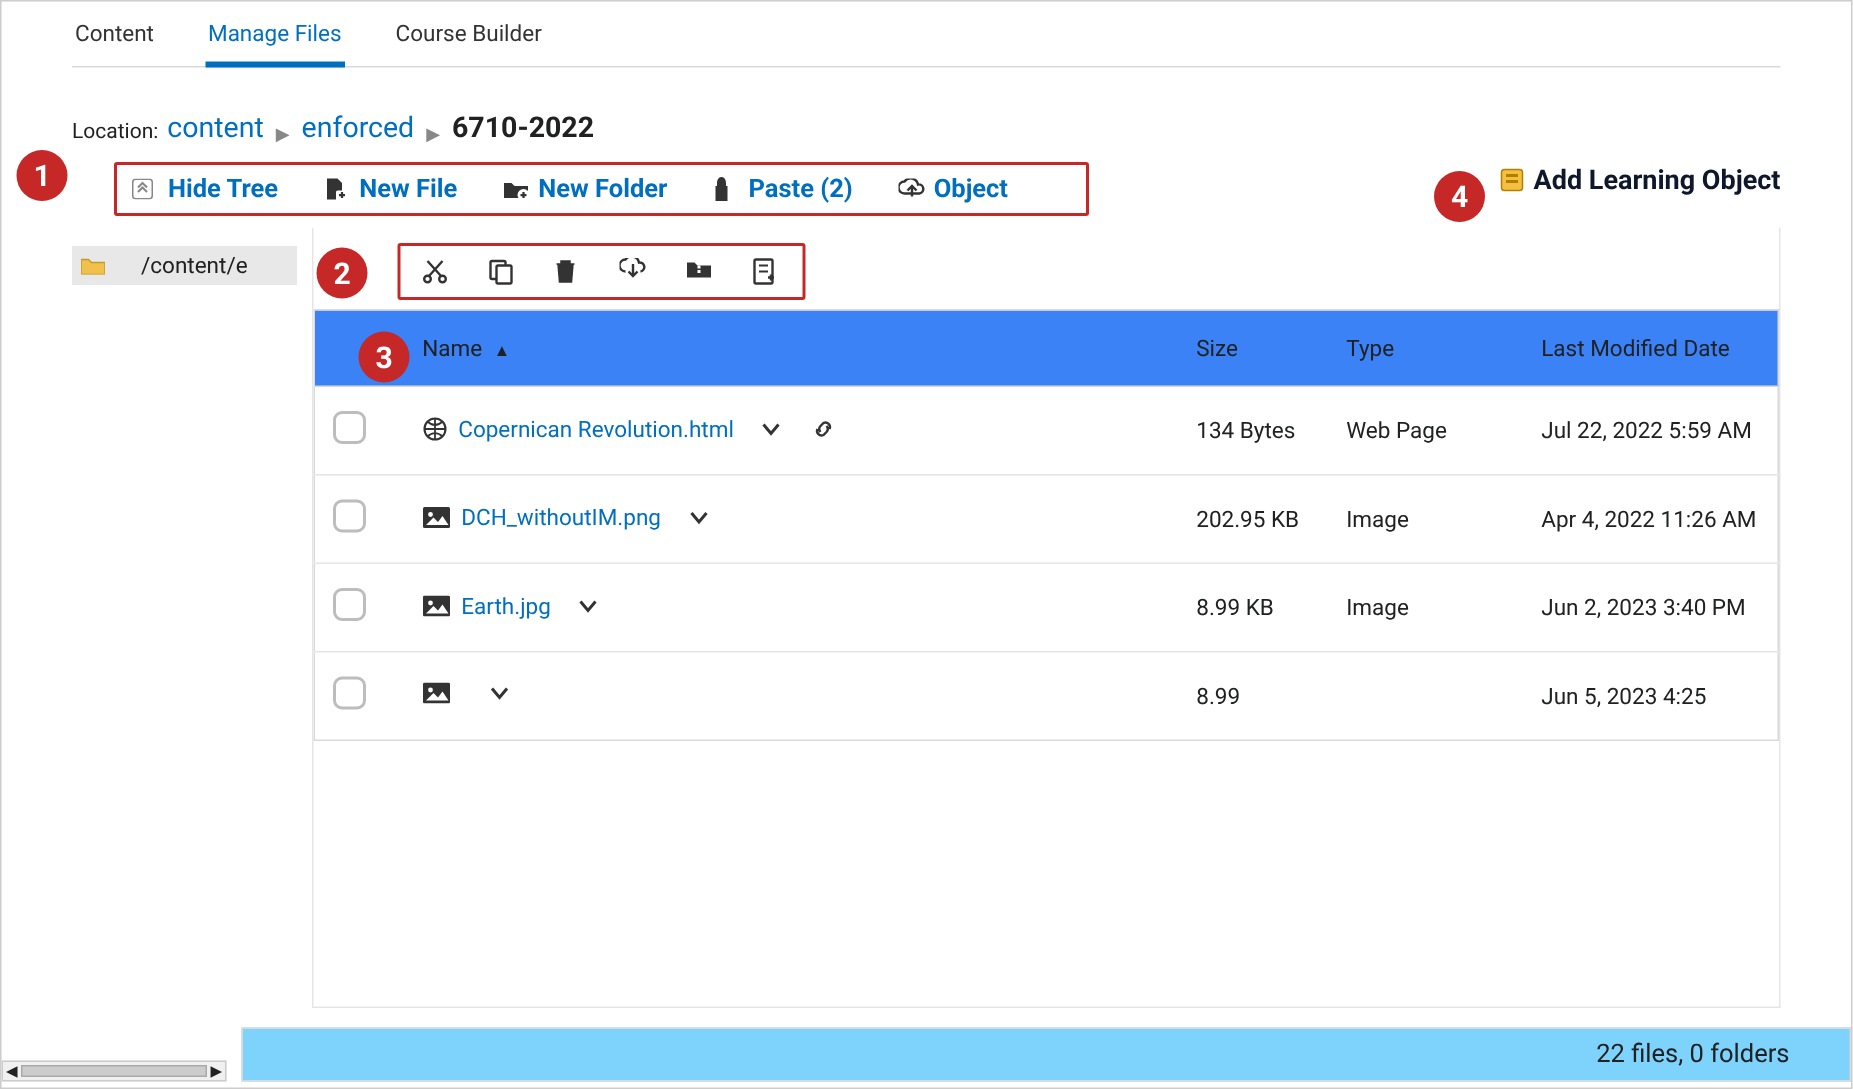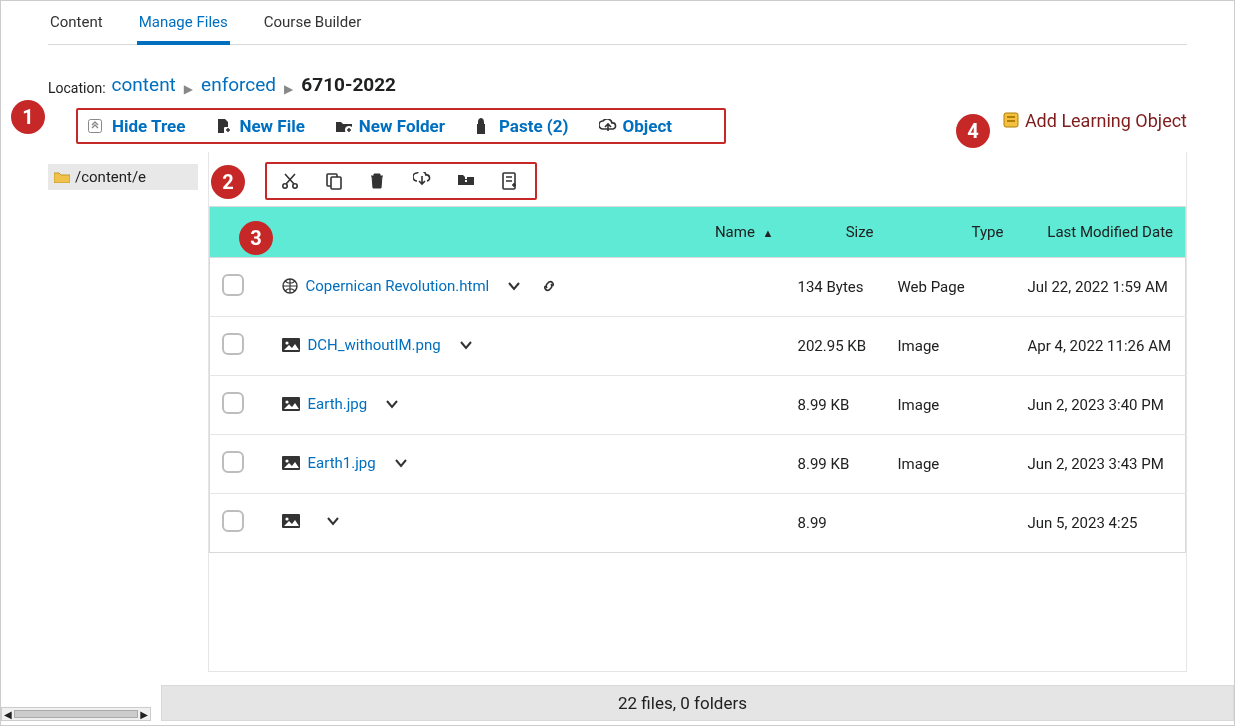--- a/index.html
+++ b/index.html
@@ -63,35 +63,35 @@
   }
   .toolbar-left { display: flex; gap: 30px; align-items: center;}
   .tb-btn {
     display: inline-flex; align-items: center; gap: 6px;
     color: #006fbf; font-weight: 700; font-size: 17px; cursor: pointer;
   }
   .tb-btn .ic { color: #555; width: 18px; display:inline-flex;}
   .toolbar-outer { display:flex; align-items:center; justify-content:space-between;margin-left:28px;}
   .add-lo {
     display: inline-flex; align-items:center; gap:6px;
-    color: #7f1d1d; font-weight: 400; font-size: 18px; cursor:pointer;
+    color: #0f172a; font-weight: 700; font-size: 18px; cursor:pointer;
   }
   
   .split {
     display: flex;
     margin-top: 8px;
     height: 560px;
   }
   .tree {
     width: 150px;
     padding-top: 12px;
     border-right: 0;
   }
   .tree-item {
-    display:flex; align-items:center; gap:5px;
+    display:flex; align-items:center; gap:24px;
     background: #e8e8e8;
     padding: 4px 6px;
     font-size: 15px;
     cursor: pointer;
     white-space: nowrap;
     overflow: hidden;
   }
   .tree-item .folder-icon{color:#e0a53a;}
   .main-area {
     flex: 1;
@@ -115,22 +115,22 @@
     margin: 10px 0 6px 56px;
   }
   .action-box .aicon { width: 20px; cursor:pointer; display:inline-flex;}
   
   table.files {
     width: 100%;
     border-collapse: collapse;
     border: 1px solid #d9d9d9;
   }
   table.files th {
-    background: #5eead4;
-    text-align: right;
+    background: #3b82f6;
+    text-align: left;
     font-weight: 400;
     font-size: 15px;
     padding: 16px 12px;
     border-bottom: 1px solid #d9d9d9;
     border-top: 1px solid #d9d9d9;
   }
   table.files th:first-child { width:60px;}
   table.files th:nth-child(2){ }
   table.files th:nth-child(3){ width:100px;}
   table.files th:nth-child(4){ width:130px;}
@@ -151,26 +151,26 @@
   }
   .fname {
     display: inline-flex; align-items: center; gap: 8px;
   }
   .fname a { color: #006fbf; text-decoration: none; cursor:pointer;}
   .ftype-ic { color:#333; font-size:14px;}
   .chev { cursor:pointer; color:#333; margin-left: 10px;}
   .link-ic { margin-left: 12px; color:#333; cursor:pointer;}
   
   .statusbar {
-    background: #e5e5e5;
+    background: #7dd3fc;
     border: 1px solid #d9d9d9;
     position:absolute;
     left:160px; right:0; bottom:4px;
     height: 36px;
-    display:flex; align-items:center; justify-content:center;
+    display:flex; align-items:center; justify-content:flex-end;
     padding: 0 40px 0 10px;
     font-size: 17px;
   }
   .hscroll {
     position:absolute;
     left:0; bottom:4px;
     width: 150px; height: 14px;
     background: #f0f0f0;
     border:1px solid #ccc;
     display:flex; align-items:center; justify-content:space-between;
@@ -370,21 +370,21 @@
                       </svg>
                     </span>
                     <span class="link-ic">
                       <svg width="16" height="16" viewBox="0 0 16 16">
                         <path d="M6 10 a3 3 0 0 1 0-4 l2-2 a3 3 0 0 1 4 4 M10 6 a3 3 0 0 1 0 4 l-2 2 a3 3 0 0 1-4-4" fill="none" stroke="#333" stroke-width="1.6"></path>
                       </svg>
                     </span>
                   </span></td>
                 <td>134 Bytes</td>
                 <td>Web Page</td>
-                <td>Jul 22, 2022 1:59 AM</td>
+                <td>Jul 22, 2022 5:59 AM</td>
               </tr>
               <tr>
                 <td><span class="chk"></span></td>
                 <td><span class="fname">
                     <span class="ftype-ic">
                       <svg width="18" height="14" viewBox="0 0 18 14">
                         <rect x="0" y="0" width="18" height="14" rx="1" fill="#333"></rect>
                         <circle cx="5" cy="5" r="1.6" fill="#fff"></circle>
                         <path d="M2 12 L7 7 L10 10 L13 6 L17 12 Z" fill="#fff"></path>
                       </svg>
@@ -424,41 +424,20 @@
               <tr>
                 <td><span class="chk"></span></td>
                 <td><span class="fname">
                     <span class="ftype-ic">
                       <svg width="18" height="14" viewBox="0 0 18 14">
                         <rect x="0" y="0" width="18" height="14" rx="1" fill="#333"></rect>
                         <circle cx="5" cy="5" r="1.6" fill="#fff"></circle>
                         <path d="M2 12 L7 7 L10 10 L13 6 L17 12 Z" fill="#fff"></path>
                       </svg>
                     </span>
-                    <a>Earth1.jpg</a>
-                    <span class="chev">
-                      <svg width="14" height="10" viewBox="0 0 14 10">
-                        <path d="M2 2 L7 8 L12 2" fill="none" stroke="#333" stroke-width="2"></path>
-                      </svg>
-                    </span>
-                  </span></td>
-                <td>8.99 KB</td>
-                <td>Image</td>
-                <td>Jun 2, 2023 3:43 PM</td>
-              </tr>
-              <tr>
-                <td><span class="chk"></span></td>
-                <td><span class="fname">
-                    <span class="ftype-ic">
-                      <svg width="18" height="14" viewBox="0 0 18 14">
-                        <rect x="0" y="0" width="18" height="14" rx="1" fill="#333"></rect>
-                        <circle cx="5" cy="5" r="1.6" fill="#fff"></circle>
-                        <path d="M2 12 L7 7 L10 10 L13 6 L17 12 Z" fill="#fff"></path>
-                      </svg>
-                    </span>
                     <a></a>
                     <span class="chev">
                       <svg width="14" height="10" viewBox="0 0 14 10">
                         <path d="M2 2 L7 8 L12 2" fill="none" stroke="#333" stroke-width="2"></path>
                       </svg>
                     </span>
                   </span></td>
                 <td>8.99</td>
                 <td></td>
                 <td>Jun 5, 2023 4:25</td>

